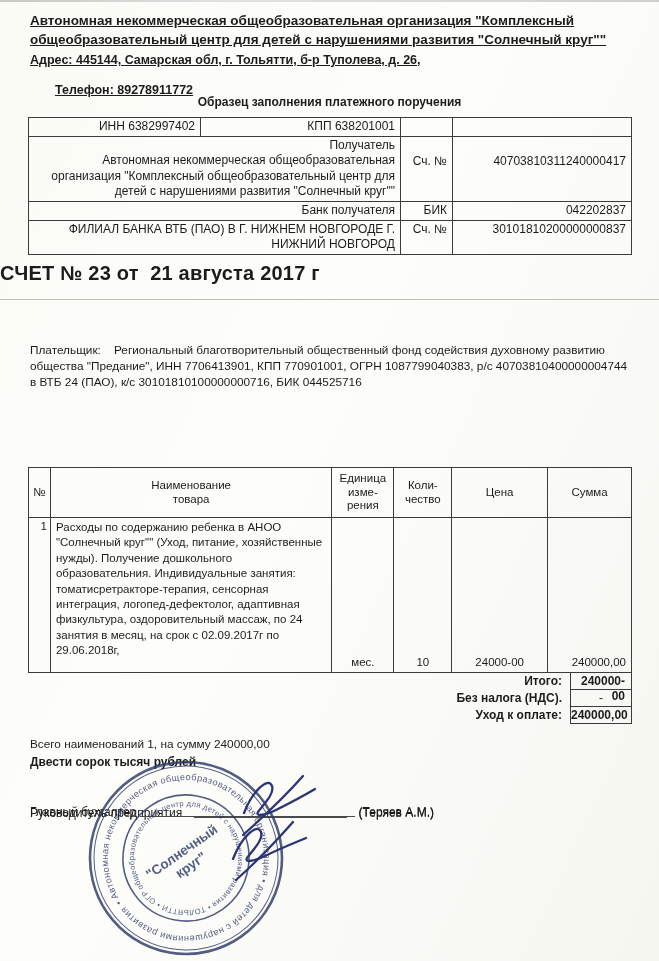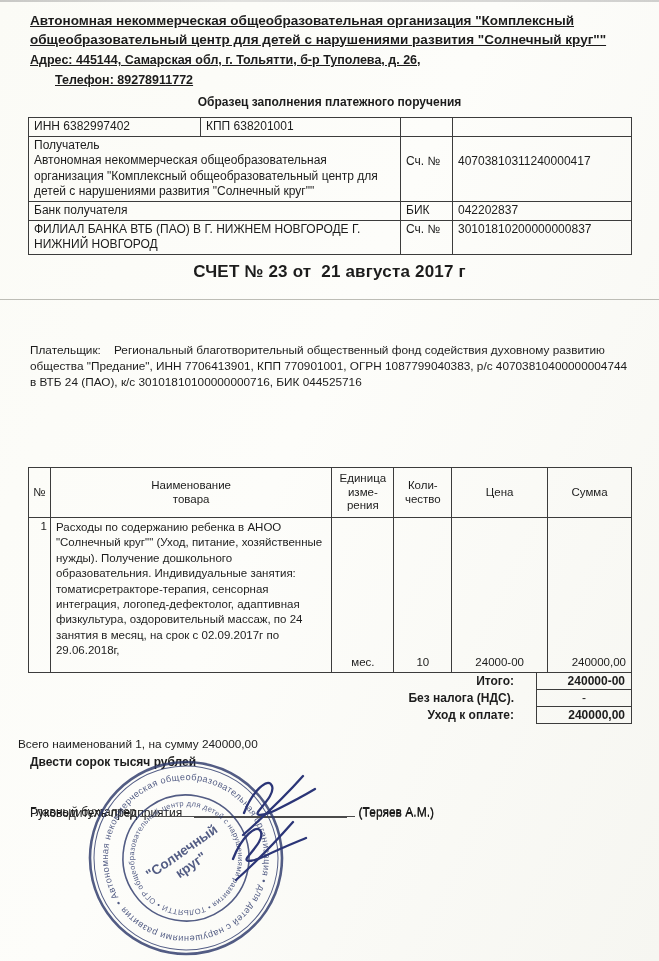--- a/index.html
+++ b/index.html
@@ -7,59 +7,59 @@
   body { font-family:"Liberation Sans", sans-serif; color:#1c1c1c; background:#e9e9e6; }
   .page { position:relative; width:659px; height:961px; overflow:hidden;
           background:linear-gradient(115deg,#fbfbf6,#fdfdfa 45%,#f6f6f1); }
   .scan-edge { position:absolute; top:0; left:0; width:100%; height:2px;
                background:linear-gradient(to right,#8a8a8a,#c2c2c2 35%,#9a9a9a); opacity:.45; }
   .u { text-decoration:underline; }
 
   .org-header { position:absolute; left:30px; top:12px; width:614px; }
   .org-title { font-weight:bold; font-size:13.5px; line-height:18.5px; }
   .addr { font-weight:bold; font-size:12.5px; margin-top:4px; }
-  .phone { margin-top:6px; margin-left:25px; }
+  .phone { margin-top:16px; margin-left:25px; }
 
   .sample-caption { position:absolute; top:95px; left:0; width:100%; text-align:center;
                     font-weight:bold; font-size:12px; }
 
   .bank-table { position:absolute; left:28px; top:117px; width:604px;
-                border-collapse:collapse; font-size:12px; }
+                border-collapse:collapse; font-size:12px;text-align:right; }
   .bank-table td { border:1px solid #3c3c3c; padding:1px 5px; vertical-align:top; line-height:15.6px; }
   .bank-table tr.r1 td { height:18px; }
   .c-inn { width:172px; } .c-kpp { width:200px; } .c-lbl { width:52px; }
   .acc-pad { padding-top:17px !important; }
   .recipient-name { margin-top:0; }
 
-  .invoice-title { position:absolute; top:262px; left:0; width:100%; text-align:center;
-                   font-size:17px; font-weight:bold; white-space:pre; letter-spacing:.2px; }
+  .invoice-title { position:absolute; top:262px; left:0; width:100%; 
+                   font-size:20px; font-weight:bold; white-space:pre; letter-spacing:.2px; }
   .hr-faint { position:absolute; top:299px; left:0; width:659px; border-top:1px solid #bdbdb6; }
 
   .payer { position:absolute; left:30px; top:342px; width:606px; font-size:11.8px;
            line-height:16.2px; white-space:pre-wrap; }
 
   .goods-table { position:absolute; left:28px; top:467px; width:604px;
                  border-collapse:collapse; font-size:11.5px; }
   .goods-table th, .goods-table td { border:1px solid #3c3c3c; }
   .goods-table th { font-weight:normal; text-align:center; vertical-align:middle;
                     padding:3px 2px; white-space:pre-line; line-height:13.5px; height:50px; }
   .goods-table td.row-cells { height:155px; }
   .num-cell { text-align:right; vertical-align:top; padding:2px 3px; }
   .desc-cell { vertical-align:top; padding:2px 5px 2px 5px; line-height:15.4px; }
   .bottom { vertical-align:bottom; text-align:center; padding-bottom:4px; }
   .sum-cell { text-align:right; padding-right:5px; }
 
   .totals { position:absolute; left:28px; top:673px; width:604px; font-size:12px; }
   .trow { display:flex; height:17px; line-height:15px; }
   .tlabel { flex:1; text-align:right; padding-right:8px; font-weight:bold; padding-top:1px; }
-  .tvalue { width:96px; border:1px solid #3c3c3c; margin-top:-1px; text-align:right;
-            padding-right:6px; font-weight:bold; padding-top:1px;margin-left:14px; }
+  .tvalue { width:62px; border:1px solid #3c3c3c; margin-top:-1px; text-align:right;
+            padding-right:6px; font-weight:bold; padding-top:1px; }
   .tvalue.plain { font-weight:normal; text-align:center; padding-right:0; }
 
-  .footer-line { position:absolute; left:18px; top:737px; font-size:11.8px; }
+  .footer-line { position:absolute; left:30px; top:737px; font-size:11.8px; }
   .amount-words { position:absolute; left:30px; top:755px; font-size:12px; font-weight:bold; }
 
   .sig-row { position:absolute; left:30px; width:404px; display:flex; align-items:flex-end;
              font-size:12px; }
   .sig1 { top:806px;gap:8px; } .sig2 { top:805px; }
   .sig-line { flex:1; border-bottom:1px solid #4a4a4a; margin:0 4px 2px 4px; height:1px; }
 
   .stamp { position:absolute; left:86px; top:758px; width:200px; height:200px;
            transform:rotate(-35deg); opacity:.82; z-index:5; }
   .stamp text { font-family:"Liberation Sans", sans-serif; }

